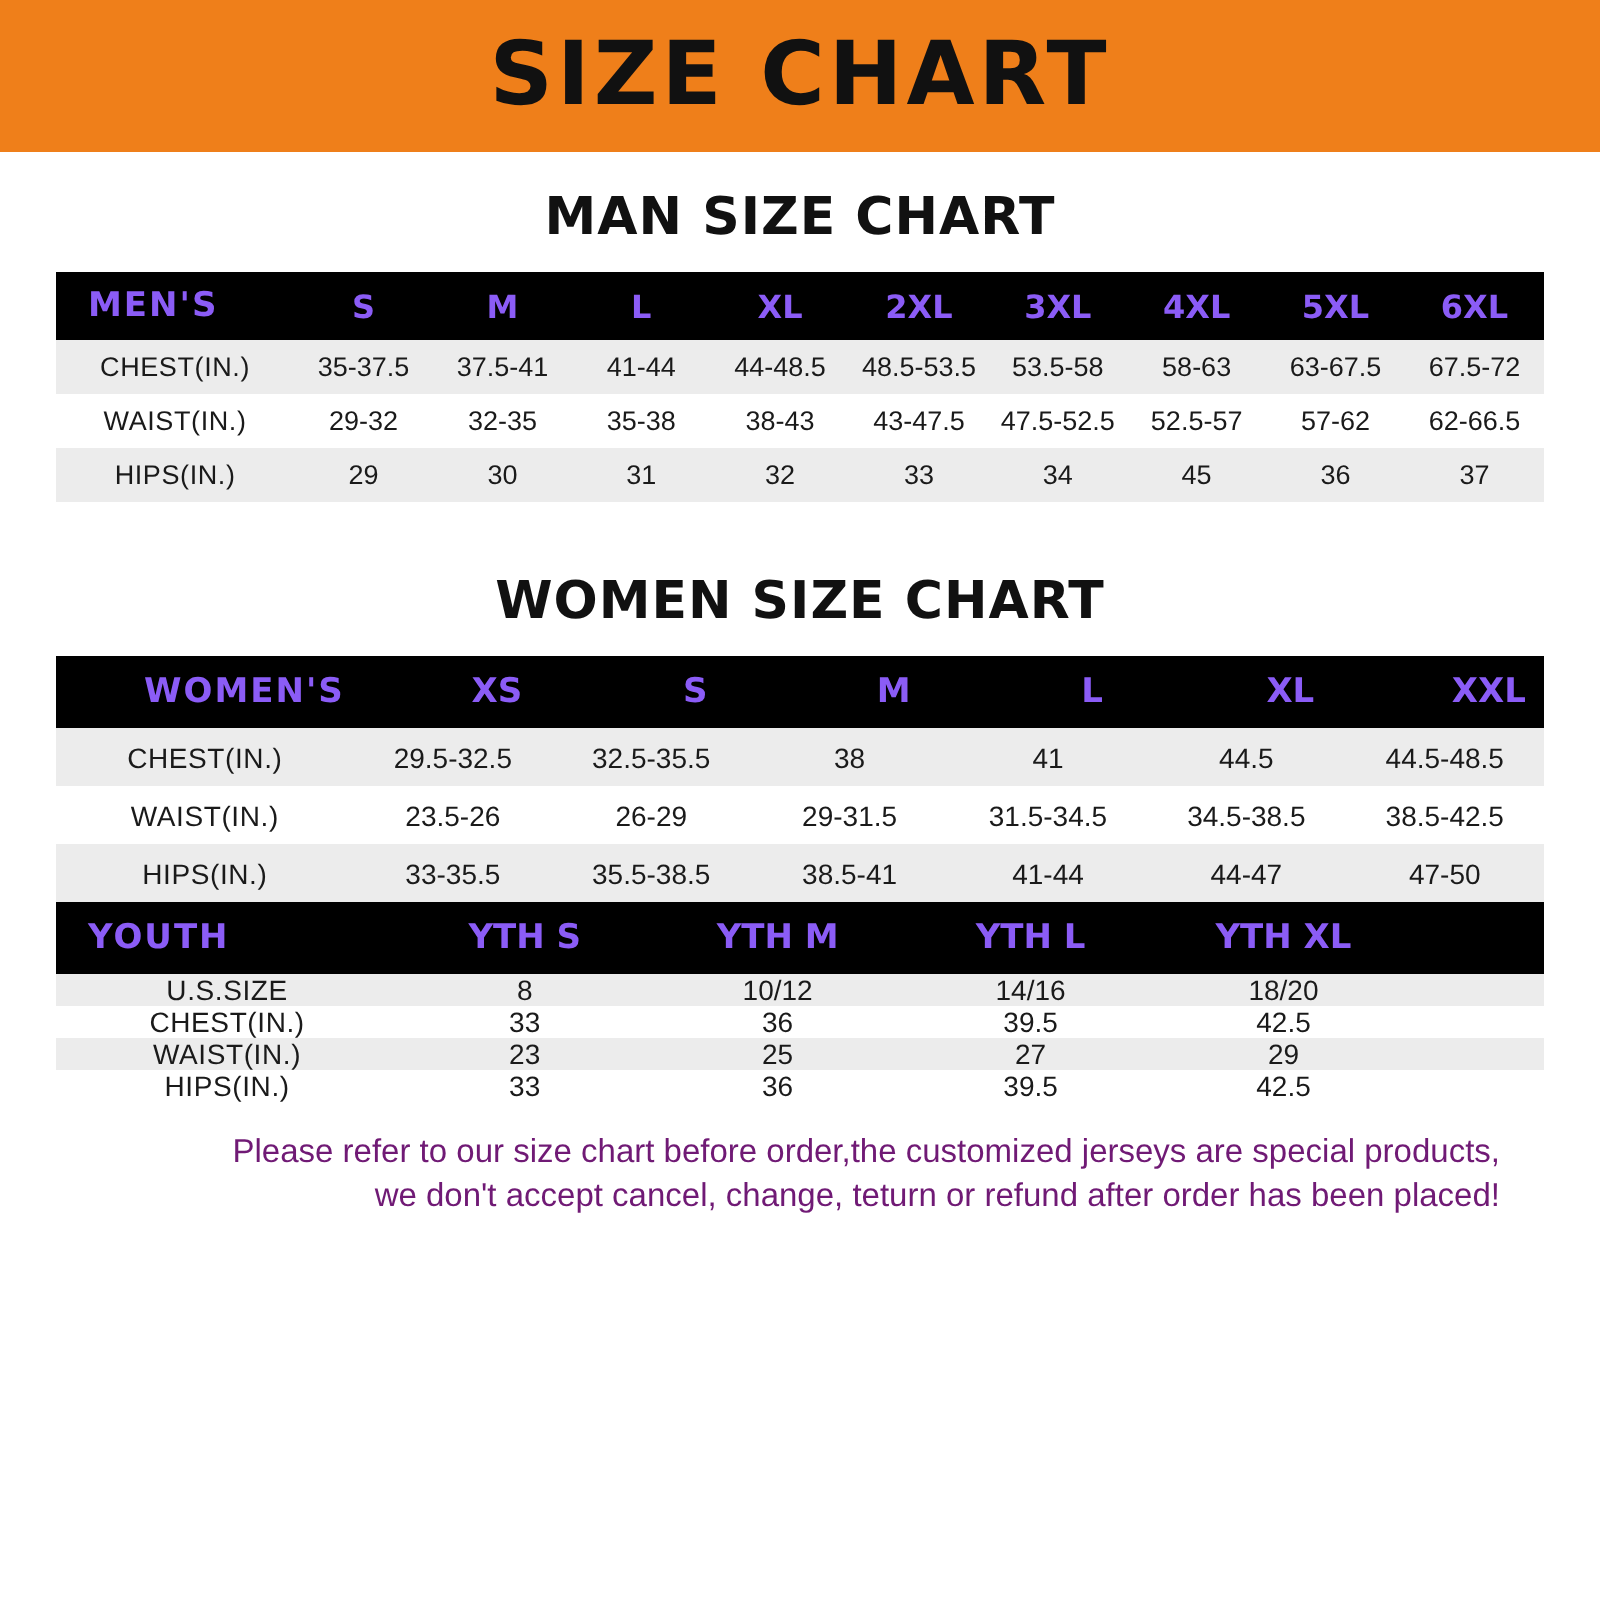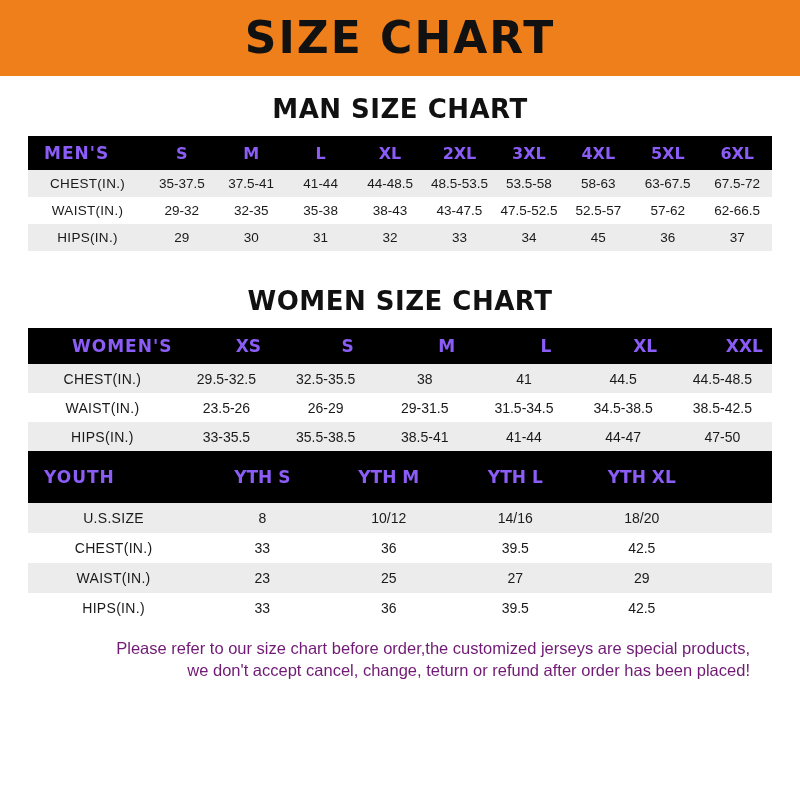--- a/index.html
+++ b/index.html
@@ -91,22 +91,22 @@
   .body-row td.rowlabel {
     text-align: center;
     font-size: 13.5px;
     letter-spacing: 0.3px;
   }
   .row-alt-a td { background: #ececec; }
   .row-alt-b td { background: #ffffff; }
 
   .women .hdr-row th { height: 36px; font-size: 17px; padding-left: 44px; }
   .women .body-row td { height: 29px; font-size: 14px; }
-  .youth .hdr-row th { height: 52px; font-size: 17px; }
-  .youth .body-row td { height: 30px; font-size: 14px; }
+  .youth .hdr-row th { height: 36px; font-size: 17px; }
+  .youth .body-row td { height: 16px; font-size: 14px; }
 
   .footnote {
     margin: 14px 22px 0 22px;
     color: #701a75;
     font-size: 16.5px;
     line-height: 1.35;
     font-family: "Liberation Sans", sans-serif;
     text-align: right;
   }
   .footnote div { white-space: nowrap; }

